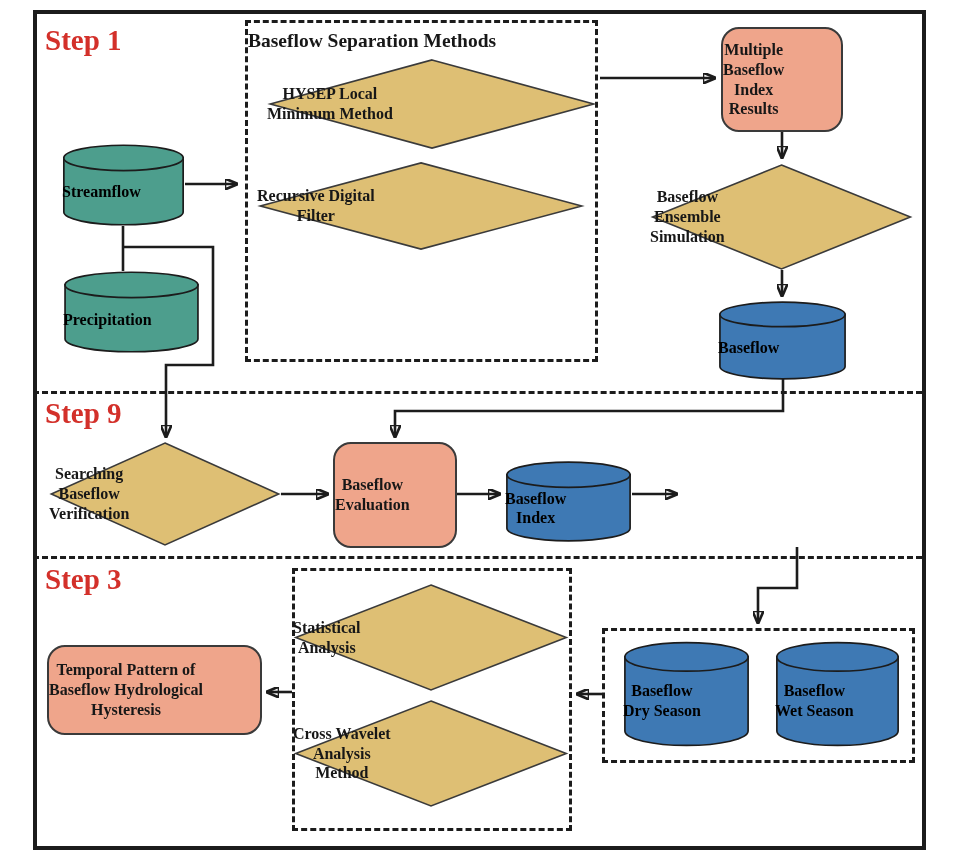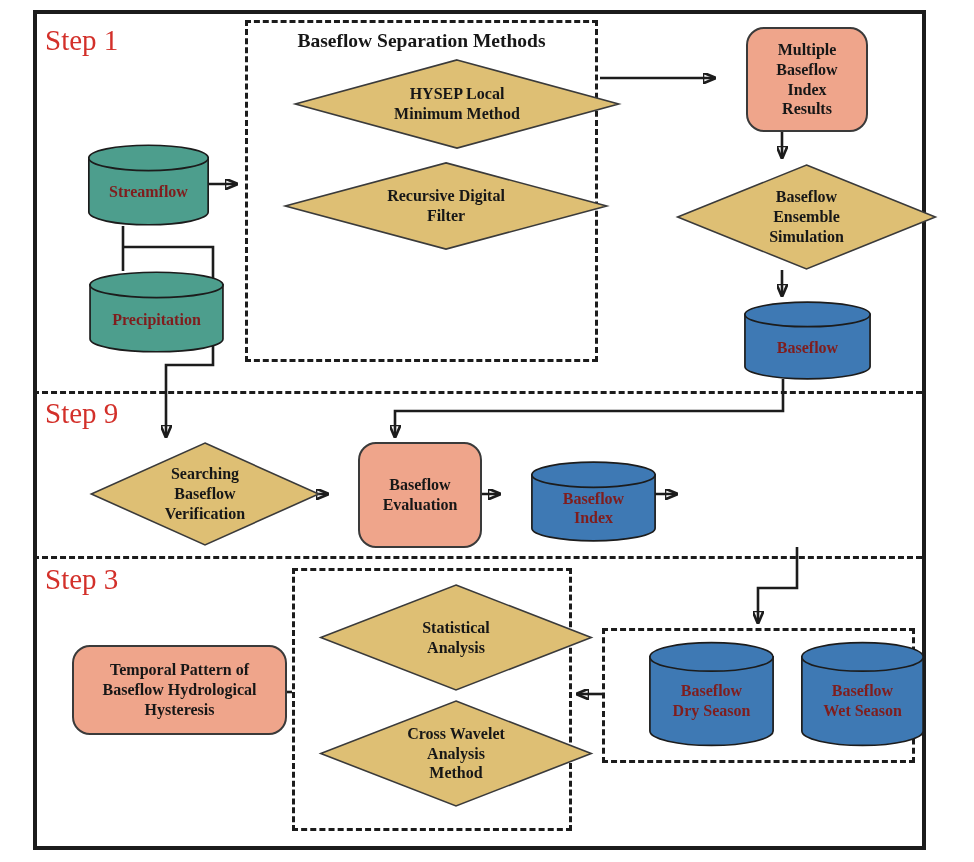--- a/index.html
+++ b/index.html
@@ -7,32 +7,32 @@
     --blue:#3e79b4; --red:#d3302a; --text:#171717; --shape-stroke:#3a3a3a;
   }
   html,body{margin:0;padding:0;background:#ffffff;}
   body{font-family:"Liberation Serif","DejaVu Serif",serif;color:var(--text);}
   #canvas{position:relative;width:974px;height:862px;background:#ffffff;overflow:hidden;}
 
   .outer{position:absolute;left:33px;top:10px;width:885px;height:832px;
          border:4px solid var(--line);}
   .divider{position:absolute;left:33px;width:889px;height:0;
            border-top:3px dashed var(--line);}
-  .step-label{position:absolute;color:var(--red);font-weight:normal;font-size:29px;line-height:1;}
+  .step-label{position:absolute;color:var(--red);font-weight:bold;font-size:29px;line-height:1;}
 
   .dashed-box{position:absolute;border:3px dashed var(--line);box-sizing:border-box;}
-  .group-title{position:absolute;left:0;right:0;top:7px;text-align:center;
+  .group-title{position:absolute;left:0;right:0;top:7px;
                font-weight:bold;font-size:19.5px;}
 
-  .node{position:absolute;display:flex;align-items:center;justify-content:center;
-        text-align:center;box-sizing:border-box;z-index:3;margin-left:25px;}
+  .node{position:absolute;display:flex;align-items:center;justify-content:flex-start;
+        text-align:center;box-sizing:border-box;z-index:3;}
   .node .shape{position:absolute;left:0;top:0;width:100%;height:100%;overflow:visible;}
   .lbl{position:relative;white-space:pre-line;font-weight:bold;font-size:16px;
        line-height:1.24;z-index:2;}
-  .white .lbl{color:#7f1d1d;font-family:Liberation Serif, serif;}
+  .white .lbl{color:#000000;font-family:Liberation Serif, serif;}
   .cyl .lbl{margin-top:11%;}
 
   .rbox{background:var(--salmon);border:2.5px solid var(--shape-stroke);border-radius:18px;}
 
   .diamond polygon{fill:var(--gold);stroke:var(--shape-stroke);stroke-width:1.6;
                    vector-effect:non-scaling-stroke;}
   .cyl path,.cyl ellipse{stroke:var(--line);stroke-width:1.7;vector-effect:non-scaling-stroke;}
   .cyl.teal path,.cyl.teal ellipse{fill:var(--teal);}
   .cyl.blue path,.cyl.blue ellipse{fill:var(--blue);}
 
@@ -129,21 +129,21 @@
   </div>
 
   <div class="node cyl blue white" style="left:718px;top:301px;width:129px;height:79px">
     <svg class="shape" viewBox="0 0 100 100" preserveAspectRatio="none">
       <path d="M1.5,17 L1.5,83 A48.5,15.5 0 0 0 98.5,83 L98.5,17 Z"></path>
       <ellipse cx="50" cy="17" rx="48.5" ry="15.5"></ellipse>
     </svg>
     <span class="lbl">Baseflow</span>
   </div>
 
-  <div class="node diamond" style="left:64px;top:442px;width:232px;height:104px">
+  <div class="node diamond" style="left:49px;top:442px;width:232px;height:104px">
     <svg class="shape" viewBox="0 0 100 100" preserveAspectRatio="none">
       <polygon points="50,1 99,50 50,99 1,50"></polygon>
     </svg>
     <span class="lbl">Searching
 Baseflow
 Verification</span>
   </div>
 
   <div class="node rbox" style="left:333px;top:442px;width:124px;height:106px">
     <span class="lbl">Baseflow

